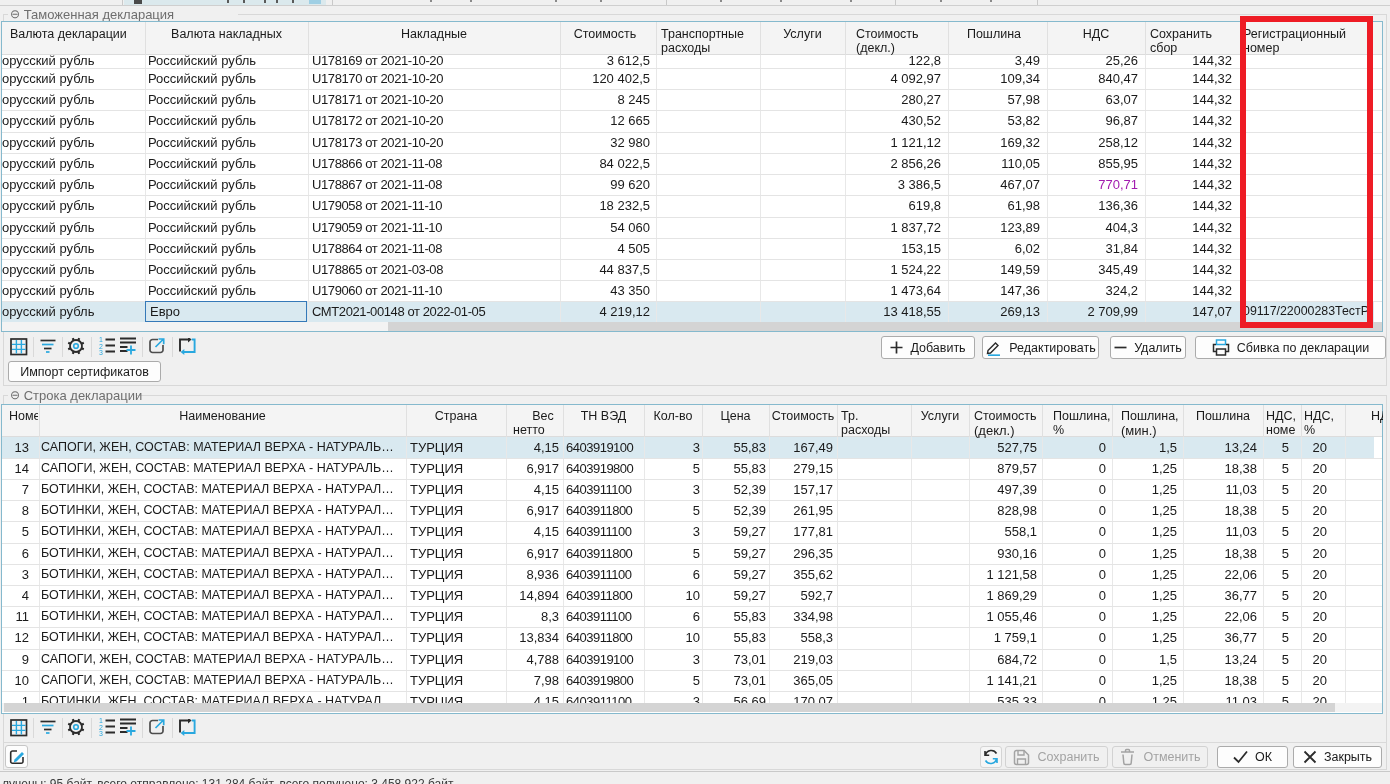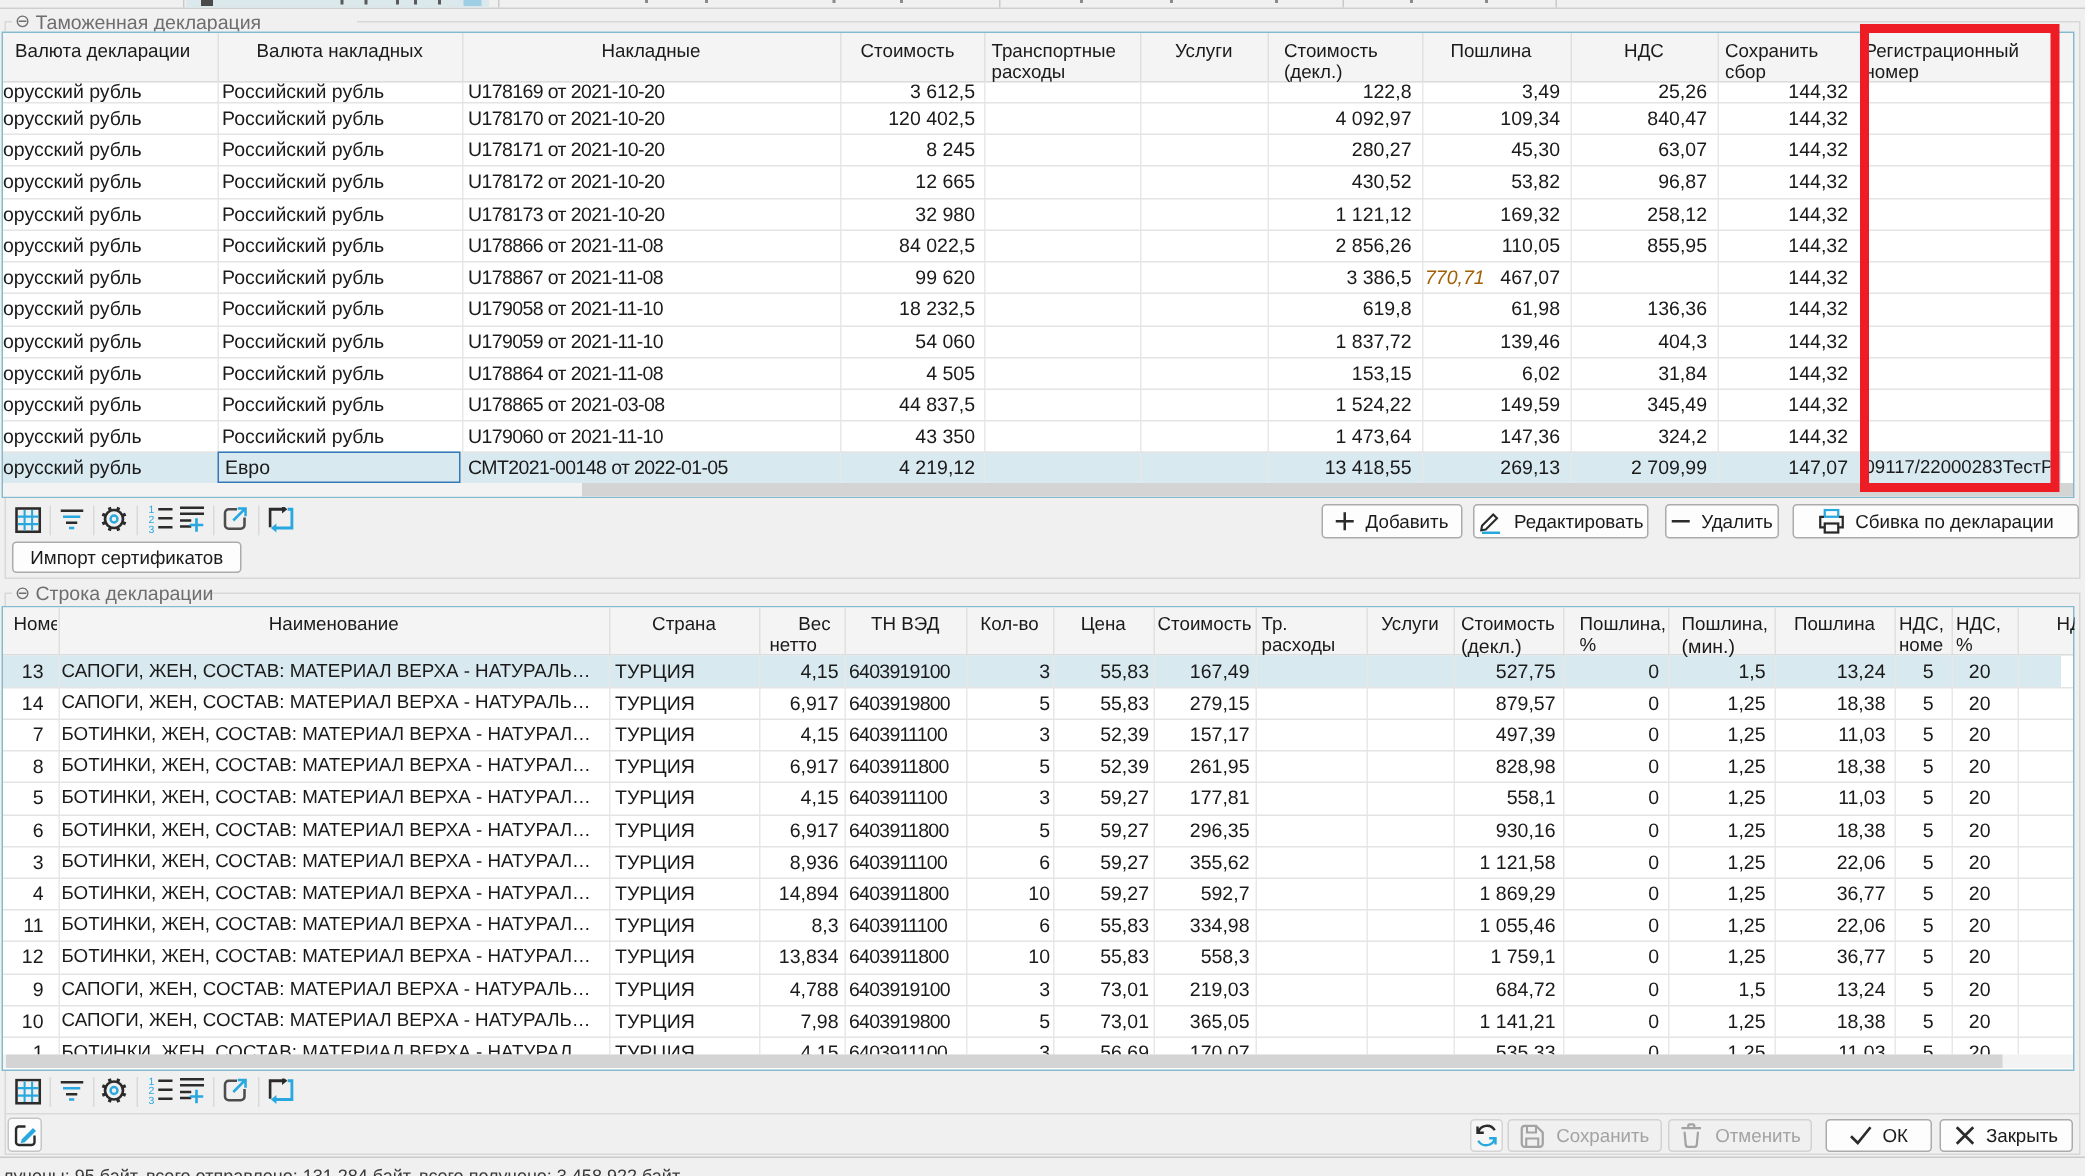--- a/index.html
+++ b/index.html
@@ -86,21 +86,21 @@
 <div style="position:absolute;left:750px;top:71px;width:191px;text-align:right;font-size:13px;color:#1a1a1a;white-space:nowrap;">4 092,97</div>
 <div style="position:absolute;left:850px;top:71px;width:190px;text-align:right;font-size:13px;color:#1a1a1a;white-space:nowrap;">109,34</div>
 <div style="position:absolute;left:950px;top:71px;width:188px;text-align:right;font-size:13px;color:#1a1a1a;white-space:nowrap;">840,47</div>
 <div style="position:absolute;left:1050px;top:71px;width:182px;text-align:right;font-size:13px;color:#1a1a1a;white-space:nowrap;">144,32</div>
 <div class="" style="left:2px;top:89px;width:1380px;height:1px;background:#e4e4e4;"></div>
 <div style="position:absolute;left:2px;top:92px;width:140px;text-align:left;font-size:13px;color:#1a1a1a;white-space:nowrap;">орусский рубль</div>
 <div style="position:absolute;left:148px;top:92px;width:158px;text-align:left;font-size:13px;color:#1a1a1a;white-space:nowrap;">Российский рубль</div>
 <div style="position:absolute;left:312px;top:92px;width:245px;text-align:left;font-size:13px;color:#1a1a1a;white-space:nowrap;letter-spacing:-0.4px;">U178171 от 2021-10-20</div>
 <div style="position:absolute;left:460px;top:92px;width:190px;text-align:right;font-size:13px;color:#1a1a1a;white-space:nowrap;">8 245</div>
 <div style="position:absolute;left:750px;top:92px;width:191px;text-align:right;font-size:13px;color:#1a1a1a;white-space:nowrap;">280,27</div>
-<div style="position:absolute;left:850px;top:92px;width:190px;text-align:right;font-size:13px;color:#1a1a1a;white-space:nowrap;">45,30</div>
+<div style="position:absolute;left:850px;top:92px;width:190px;text-align:right;font-size:13px;color:#1a1a1a;white-space:nowrap;">57,98</div>
 <div style="position:absolute;left:950px;top:92px;width:188px;text-align:right;font-size:13px;color:#1a1a1a;white-space:nowrap;">63,07</div>
 <div style="position:absolute;left:1050px;top:92px;width:182px;text-align:right;font-size:13px;color:#1a1a1a;white-space:nowrap;">144,32</div>
 <div class="" style="left:2px;top:110px;width:1380px;height:1px;background:#e4e4e4;"></div>
 <div style="position:absolute;left:2px;top:113px;width:140px;text-align:left;font-size:13px;color:#1a1a1a;white-space:nowrap;">орусский рубль</div>
 <div style="position:absolute;left:148px;top:113px;width:158px;text-align:left;font-size:13px;color:#1a1a1a;white-space:nowrap;">Российский рубль</div>
 <div style="position:absolute;left:312px;top:113px;width:245px;text-align:left;font-size:13px;color:#1a1a1a;white-space:nowrap;letter-spacing:-0.4px;">U178172 от 2021-10-20</div>
 <div style="position:absolute;left:460px;top:113px;width:190px;text-align:right;font-size:13px;color:#1a1a1a;white-space:nowrap;">12 665</div>
 <div style="position:absolute;left:750px;top:113px;width:191px;text-align:right;font-size:13px;color:#1a1a1a;white-space:nowrap;">430,52</div>
 <div style="position:absolute;left:850px;top:113px;width:190px;text-align:right;font-size:13px;color:#1a1a1a;white-space:nowrap;">53,82</div>
 <div style="position:absolute;left:950px;top:113px;width:188px;text-align:right;font-size:13px;color:#1a1a1a;white-space:nowrap;">96,87</div>
@@ -123,38 +123,38 @@
 <div style="position:absolute;left:850px;top:156px;width:190px;text-align:right;font-size:13px;color:#1a1a1a;white-space:nowrap;">110,05</div>
 <div style="position:absolute;left:950px;top:156px;width:188px;text-align:right;font-size:13px;color:#1a1a1a;white-space:nowrap;">855,95</div>
 <div style="position:absolute;left:1050px;top:156px;width:182px;text-align:right;font-size:13px;color:#1a1a1a;white-space:nowrap;">144,32</div>
 <div class="" style="left:2px;top:174px;width:1380px;height:1px;background:#e4e4e4;"></div>
 <div style="position:absolute;left:2px;top:177px;width:140px;text-align:left;font-size:13px;color:#1a1a1a;white-space:nowrap;">орусский рубль</div>
 <div style="position:absolute;left:148px;top:177px;width:158px;text-align:left;font-size:13px;color:#1a1a1a;white-space:nowrap;">Российский рубль</div>
 <div style="position:absolute;left:312px;top:177px;width:245px;text-align:left;font-size:13px;color:#1a1a1a;white-space:nowrap;letter-spacing:-0.4px;">U178867 от 2021-11-08</div>
 <div style="position:absolute;left:460px;top:177px;width:190px;text-align:right;font-size:13px;color:#1a1a1a;white-space:nowrap;">99 620</div>
 <div style="position:absolute;left:750px;top:177px;width:191px;text-align:right;font-size:13px;color:#1a1a1a;white-space:nowrap;">3 386,5</div>
 <div style="position:absolute;left:850px;top:177px;width:190px;text-align:right;font-size:13px;color:#1a1a1a;white-space:nowrap;">467,07</div>
-<div style="position:absolute;left:950px;top:177px;width:188px;text-align:left;font-size:13px;color:#a16207;white-space:nowrap;font-style:italic;">770,71</div>
+<div style="position:absolute;left:950px;top:177px;width:188px;text-align:right;font-size:13px;color:#a21caf;white-space:nowrap;">770,71</div>
 <div style="position:absolute;left:1050px;top:177px;width:182px;text-align:right;font-size:13px;color:#1a1a1a;white-space:nowrap;">144,32</div>
 <div class="" style="left:2px;top:195px;width:1380px;height:1px;background:#e4e4e4;"></div>
 <div style="position:absolute;left:2px;top:198px;width:140px;text-align:left;font-size:13px;color:#1a1a1a;white-space:nowrap;">орусский рубль</div>
 <div style="position:absolute;left:148px;top:198px;width:158px;text-align:left;font-size:13px;color:#1a1a1a;white-space:nowrap;">Российский рубль</div>
 <div style="position:absolute;left:312px;top:198px;width:245px;text-align:left;font-size:13px;color:#1a1a1a;white-space:nowrap;letter-spacing:-0.4px;">U179058 от 2021-11-10</div>
 <div style="position:absolute;left:460px;top:198px;width:190px;text-align:right;font-size:13px;color:#1a1a1a;white-space:nowrap;">18 232,5</div>
 <div style="position:absolute;left:750px;top:198px;width:191px;text-align:right;font-size:13px;color:#1a1a1a;white-space:nowrap;">619,8</div>
 <div style="position:absolute;left:850px;top:198px;width:190px;text-align:right;font-size:13px;color:#1a1a1a;white-space:nowrap;">61,98</div>
 <div style="position:absolute;left:950px;top:198px;width:188px;text-align:right;font-size:13px;color:#1a1a1a;white-space:nowrap;">136,36</div>
 <div style="position:absolute;left:1050px;top:198px;width:182px;text-align:right;font-size:13px;color:#1a1a1a;white-space:nowrap;">144,32</div>
 <div class="" style="left:2px;top:217px;width:1380px;height:1px;background:#e4e4e4;"></div>
 <div style="position:absolute;left:2px;top:220px;width:140px;text-align:left;font-size:13px;color:#1a1a1a;white-space:nowrap;">орусский рубль</div>
 <div style="position:absolute;left:148px;top:220px;width:158px;text-align:left;font-size:13px;color:#1a1a1a;white-space:nowrap;">Российский рубль</div>
 <div style="position:absolute;left:312px;top:220px;width:245px;text-align:left;font-size:13px;color:#1a1a1a;white-space:nowrap;letter-spacing:-0.4px;">U179059 от 2021-11-10</div>
 <div style="position:absolute;left:460px;top:220px;width:190px;text-align:right;font-size:13px;color:#1a1a1a;white-space:nowrap;">54 060</div>
 <div style="position:absolute;left:750px;top:220px;width:191px;text-align:right;font-size:13px;color:#1a1a1a;white-space:nowrap;">1 837,72</div>
-<div style="position:absolute;left:850px;top:220px;width:190px;text-align:right;font-size:13px;color:#1a1a1a;white-space:nowrap;">139,46</div>
+<div style="position:absolute;left:850px;top:220px;width:190px;text-align:right;font-size:13px;color:#1a1a1a;white-space:nowrap;">123,89</div>
 <div style="position:absolute;left:950px;top:220px;width:188px;text-align:right;font-size:13px;color:#1a1a1a;white-space:nowrap;">404,3</div>
 <div style="position:absolute;left:1050px;top:220px;width:182px;text-align:right;font-size:13px;color:#1a1a1a;white-space:nowrap;">144,32</div>
 <div class="" style="left:2px;top:238px;width:1380px;height:1px;background:#e4e4e4;"></div>
 <div style="position:absolute;left:2px;top:241px;width:140px;text-align:left;font-size:13px;color:#1a1a1a;white-space:nowrap;">орусский рубль</div>
 <div style="position:absolute;left:148px;top:241px;width:158px;text-align:left;font-size:13px;color:#1a1a1a;white-space:nowrap;">Российский рубль</div>
 <div style="position:absolute;left:312px;top:241px;width:245px;text-align:left;font-size:13px;color:#1a1a1a;white-space:nowrap;letter-spacing:-0.4px;">U178864 от 2021-11-08</div>
 <div style="position:absolute;left:460px;top:241px;width:190px;text-align:right;font-size:13px;color:#1a1a1a;white-space:nowrap;">4 505</div>
 <div style="position:absolute;left:750px;top:241px;width:191px;text-align:right;font-size:13px;color:#1a1a1a;white-space:nowrap;">153,15</div>
 <div style="position:absolute;left:850px;top:241px;width:190px;text-align:right;font-size:13px;color:#1a1a1a;white-space:nowrap;">6,02</div>
 <div style="position:absolute;left:950px;top:241px;width:188px;text-align:right;font-size:13px;color:#1a1a1a;white-space:nowrap;">31,84</div>

